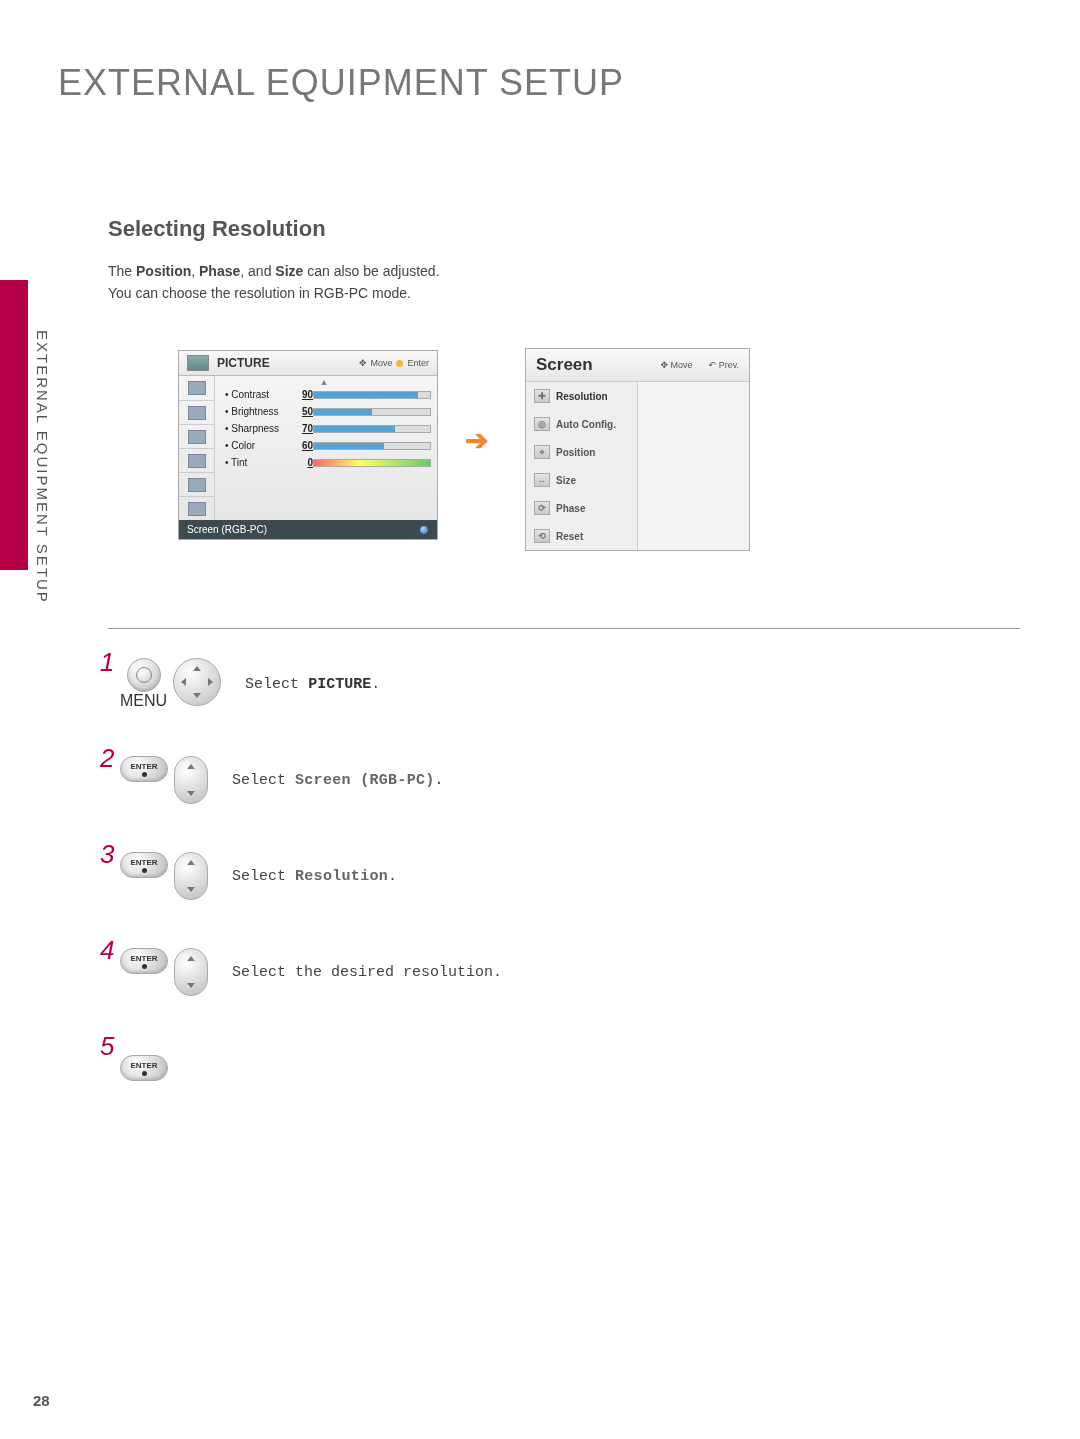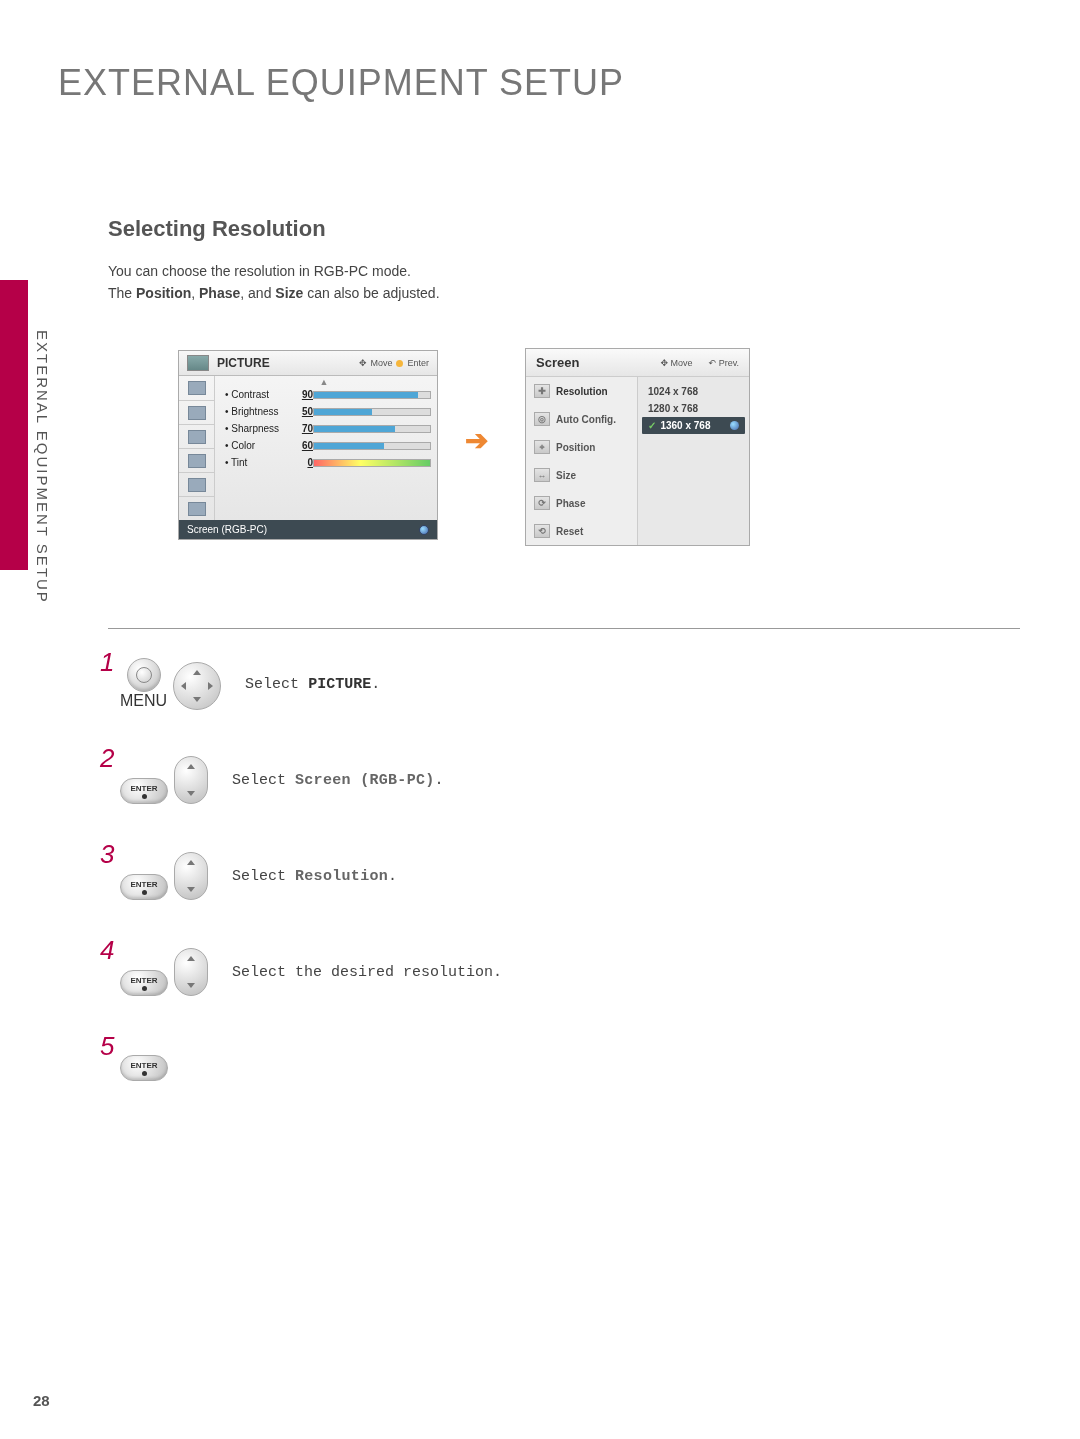--- a/index.html
+++ b/index.html
@@ -194,21 +194,21 @@
     background:#f3f3f3;
     font-size:11px;
   }
   .scr-header {
     display:flex;
     align-items:center;
     padding:6px 10px;
     background:linear-gradient(#fafafa,#e6e6e6);
     border-bottom:1px solid #ccc;
   }
-  .scr-header .t { font-weight:700; font-size:13px; color:#333;}
+  .scr-header .t { font-weight:700; font-size:17px; color:#333;}
   .scr-header .hints { margin-left:auto; font-size:9px; color:#555; display:flex; gap:16px;}
   .scr-body { display:flex; }
   .scr-left {
     width: 112px;
     background:#eee;
     border-right:1px solid #ccc;
   }
   .scr-item {
     display:flex;
     align-items:center;
@@ -277,21 +277,21 @@
     color:#b50048;
     font-style:italic;
     font-weight:500;
     width:20px;
     align-self:flex-start;
     line-height:0.5;
   }
   .step .btns {
     display:flex;
     gap:6px;
-    align-items:flex-end;
+    align-items:flex-start;
     margin-right:24px;
   }
   .remote-btn {
     display:inline-flex;
     flex-direction:column;
     align-items:center;
     justify-content:center;
     border-radius:50%;
     background:radial-gradient(circle at 35% 30%, #fff, #d7d7d7 60%, #bcbcbc);
     border:1.5px solid #aaa;
@@ -345,27 +345,27 @@
 
   <div class="side-accent"></div>
   <div class="side-label">EXTERNAL EQUIPMENT SETUP</div>
 
   <div class="main-title">EXTERNAL EQUIPMENT SETUP</div>
 
 
   <div class="sub-title">Selecting Resolution</div>
 
   <div class="desc">
-    <div>You can choose the resolution in RGB-PC mode.</div>
     <div>
       <span>The </span>
       <span class="bold">Position</span><span>, </span>
       <span class="bold">Phase</span><span>, and </span>
       <span class="bold">Size</span><span> can also be adjusted.</span>
     </div>
+    <div>You can choose the resolution in RGB-PC mode.</div>
   </div>
 
   <div class="osd-picture">
     <div class="osd-header">
       <div class="pic-icon-box"></div>
       <div class="title-text">PICTURE</div>
       <div class="hint">
         <span>✥</span>
         <span>Move</span>
         <span class="hintdot"></span>
@@ -472,28 +472,20 @@
           </div>
           <div class="scr-item">
             <div class="ico">⟳</div>
             <span>Phase</span>
           </div>
           <div class="scr-item">
             <div class="ico">⟲</div>
             <span>Reset</span>
           </div>
         </div>
-      <div class="scr-right" id="screen-res">
-          <div class="res-opt">1024 x 768</div>
-          <div class="res-opt">1280 x 768</div>
-          <div class="res-opt sel">
-            <span><span class="chk">✓</span><span>1360 x 768</span></span>
-            <span class="circle"></span>
-          </div>
-        </div>
     </div>
   </div>
 
   <div class="hr"></div>
 
   <div class="steps" id="steps-container">
       <div class="step">
         <div class="num">1</div>
         <div class="btns">
           <div style="display: flex; flex-direction: column; align-items: center;">

